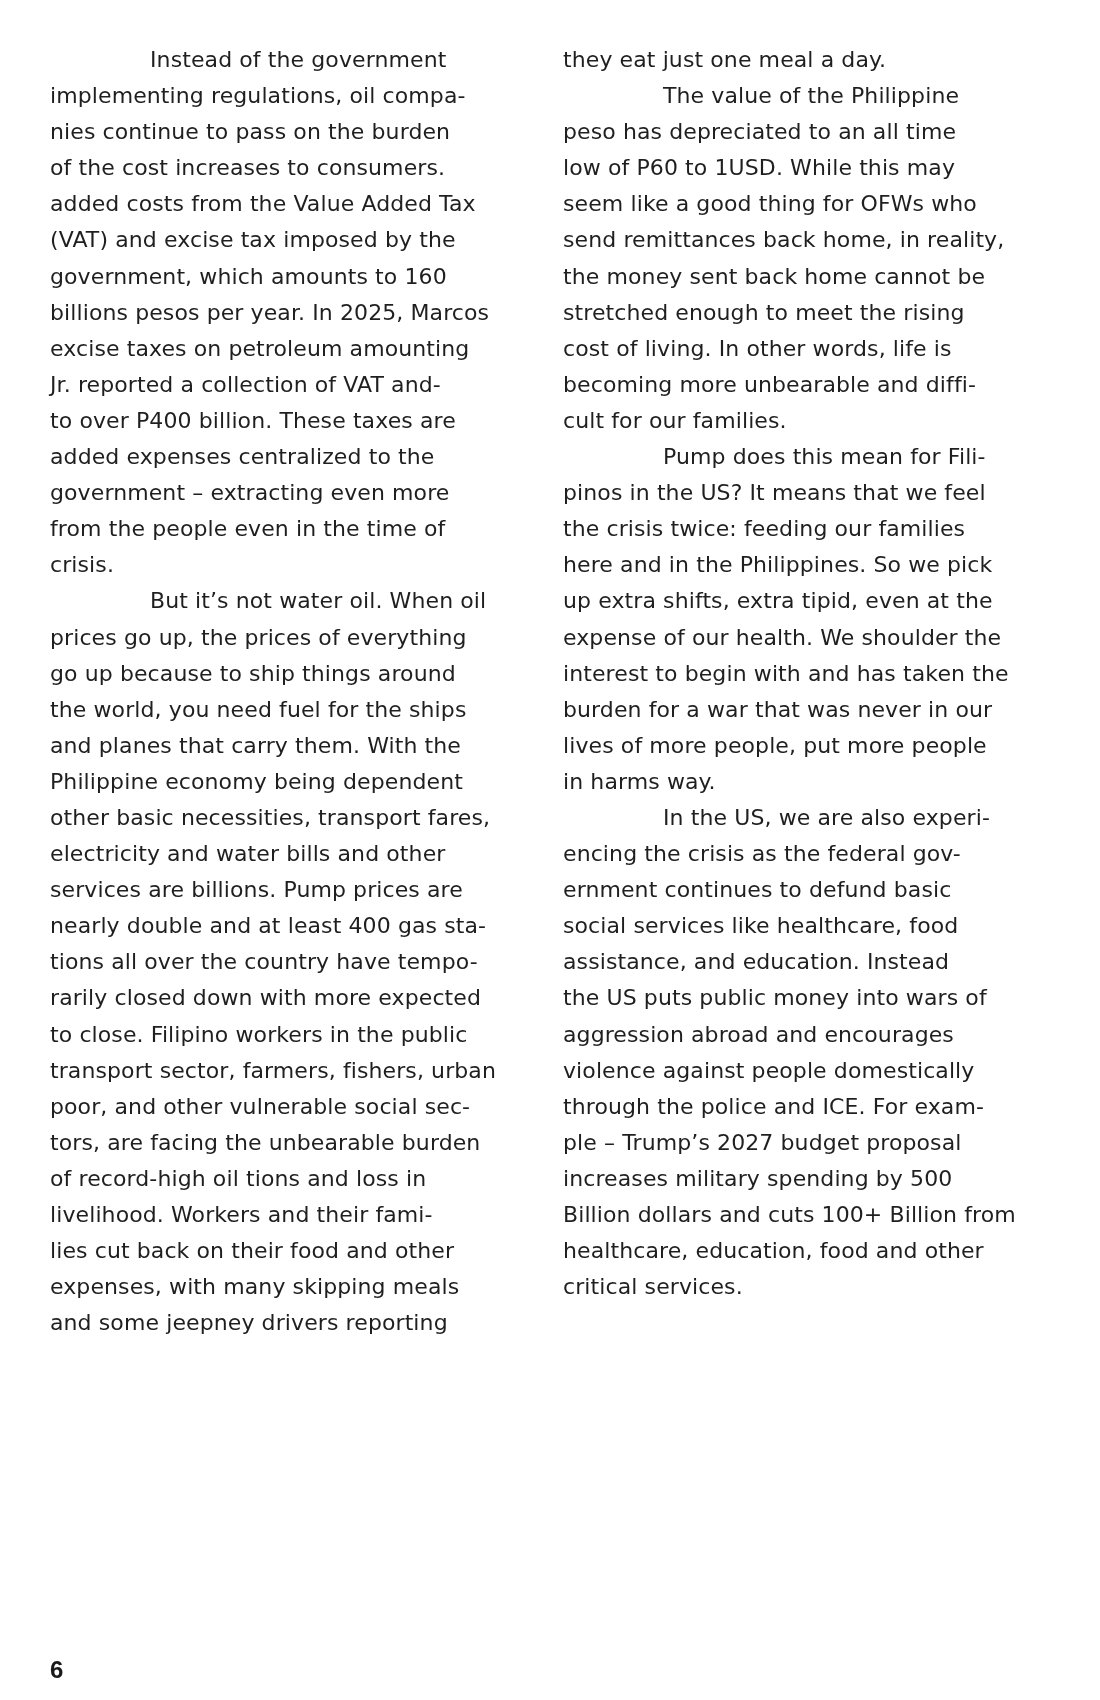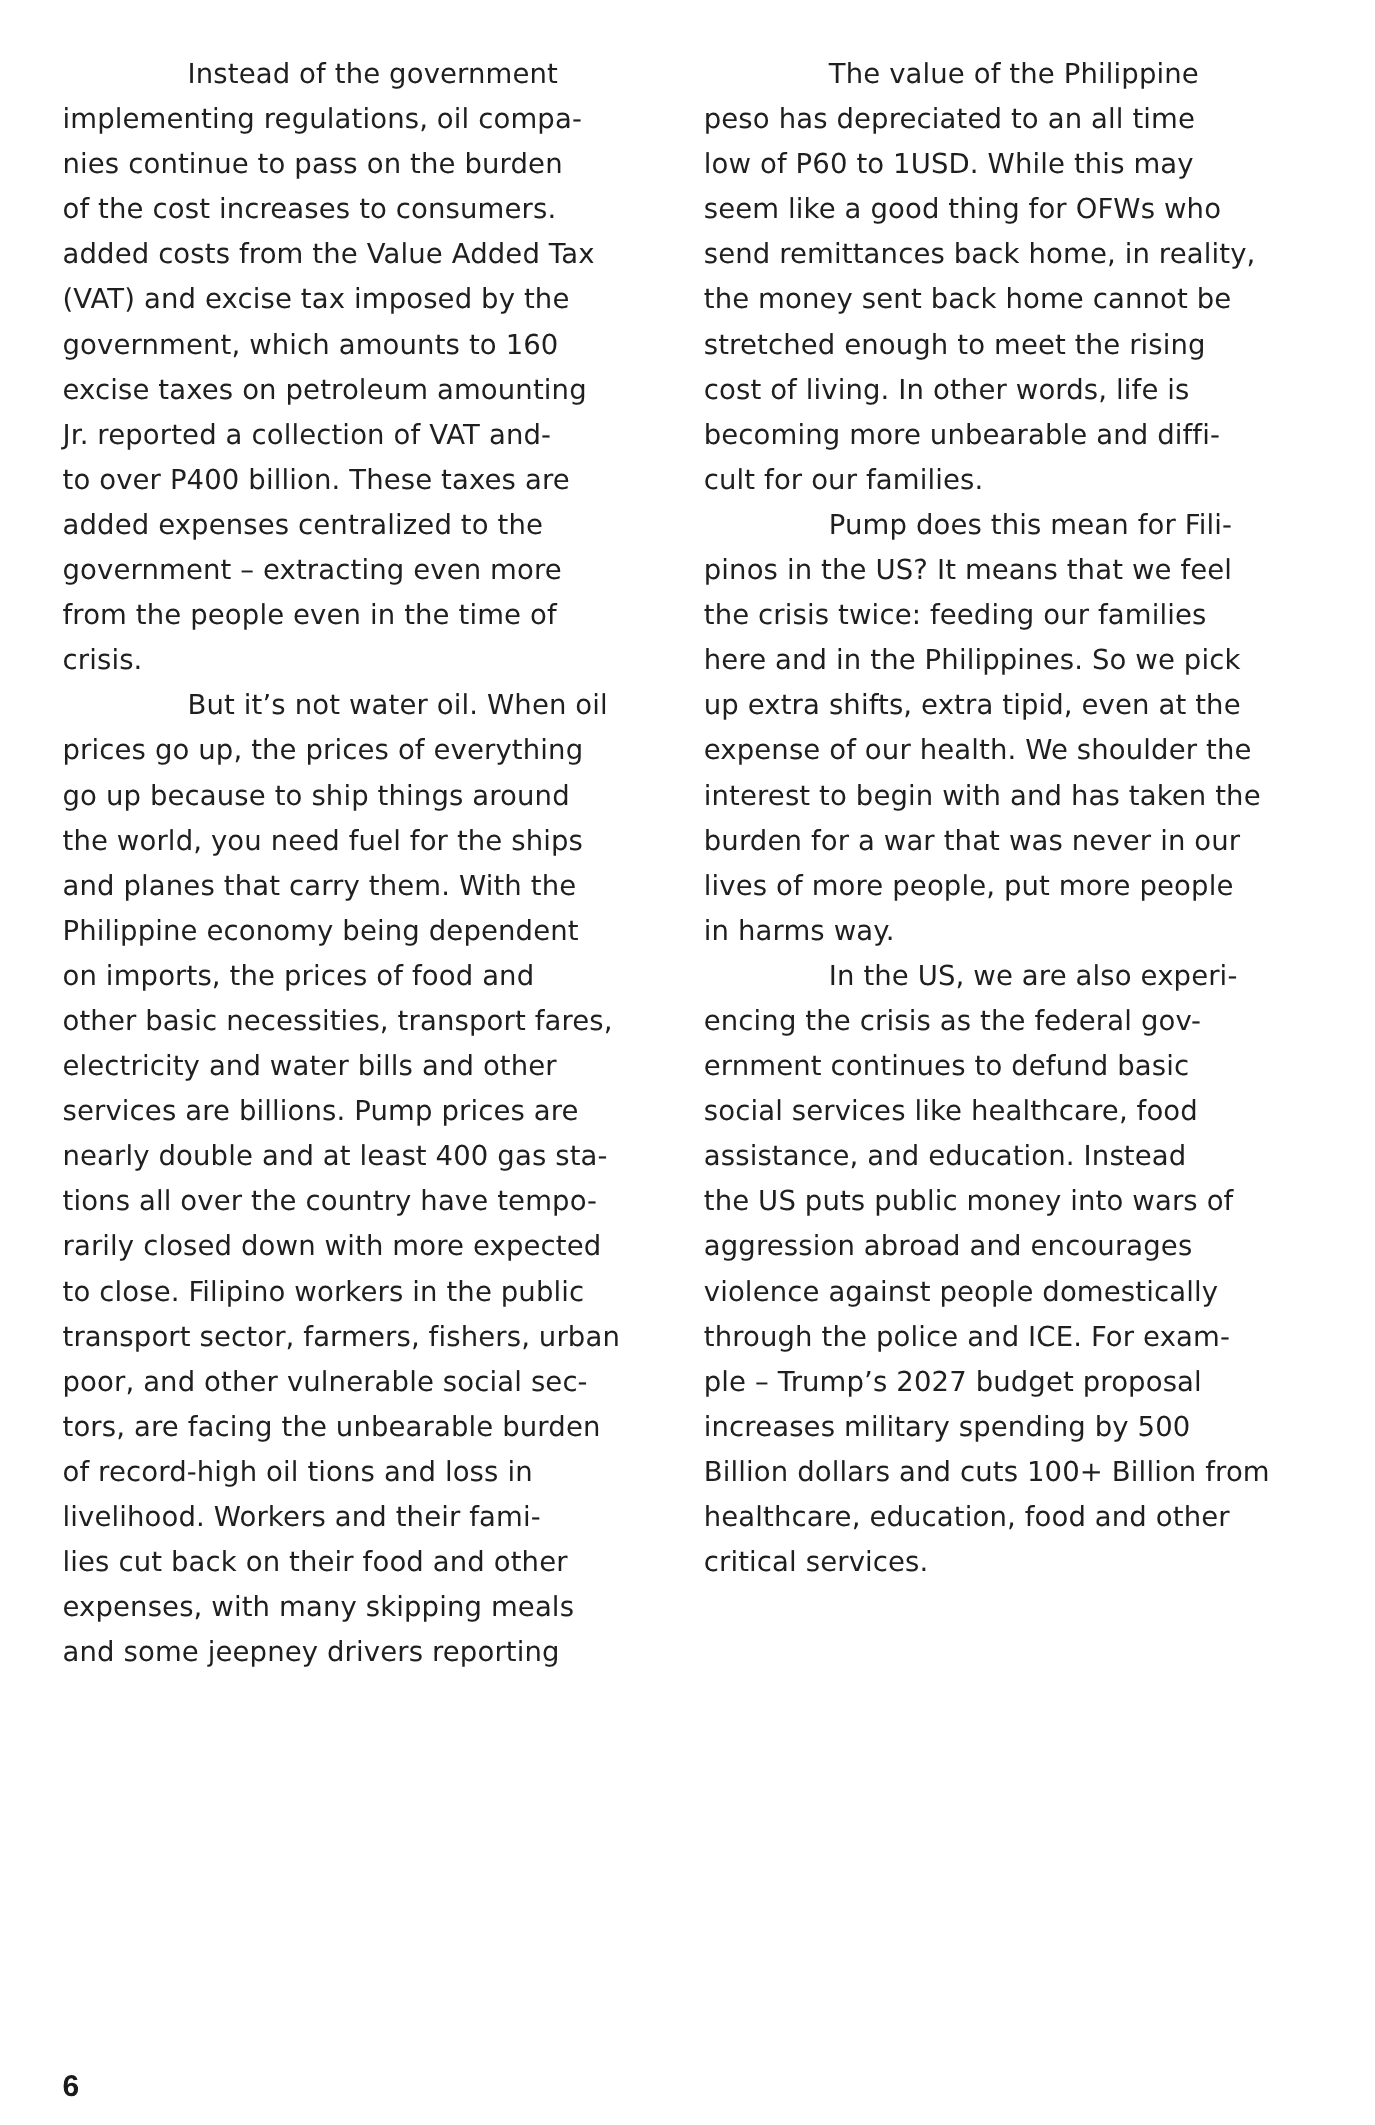--- a/index.html
+++ b/index.html
@@ -44,51 +44,52 @@
 <body>
 
 <div class="column col-left">
     <span class="line indent">Instead of the government</span>
     <span class="line">implementing regulations, oil compa-</span>
     <span class="line">nies continue to pass on the burden</span>
     <span class="line">of the cost increases to consumers.</span>
     <span class="line">added costs from the Value Added Tax</span>
     <span class="line">(VAT) and excise tax imposed by the</span>
     <span class="line">government, which amounts to 160</span>
+    <span class="line">billions pesos per year. In 2025, Marcos</span>
     <span class="line">excise taxes on petroleum amounting</span>
     <span class="line">Jr. reported a collection of VAT and-</span>
     <span class="line">to over P400 billion. These taxes are</span>
     <span class="line">added expenses centralized to the</span>
     <span class="line">government – extracting even more</span>
     <span class="line">from the people even in the time of</span>
     <span class="line">crisis.</span>
     <span class="line indent">But it’s not water oil. When oil</span>
     <span class="line">prices go up, the prices of everything</span>
     <span class="line">go up because to ship things around</span>
     <span class="line">the world, you need fuel for the ships</span>
     <span class="line">and planes that carry them. With the</span>
     <span class="line">Philippine economy being dependent</span>
-    <span class="line">on imports, the prices of food and</span>
     <span class="line">other basic necessities, transport fares,</span>
     <span class="line">electricity and water bills and other</span>
     <span class="line">services are billions. Pump prices are</span>
     <span class="line">nearly double and at least 400 gas sta-</span>
     <span class="line">tions all over the country have tempo-</span>
     <span class="line">rarily closed down with more expected</span>
     <span class="line">to close. Filipino workers in the public</span>
     <span class="line">transport sector, farmers, fishers, urban</span>
     <span class="line">poor, and other vulnerable social sec-</span>
     <span class="line">tors, are facing the unbearable burden</span>
     <span class="line">of record-high oil tions and loss in</span>
     <span class="line">livelihood. Workers and their fami-</span>
     <span class="line">lies cut back on their food and other</span>
     <span class="line">expenses, with many skipping meals</span>
     <span class="line">and some jeepney drivers reporting</span>
   </div>
 <div class="column col-right">
+    <span class="line">they eat just one meal a day.</span>
     <span class="line indent">The value of the Philippine</span>
     <span class="line">peso has depreciated to an all time</span>
     <span class="line">low of P60 to 1USD. While this may</span>
     <span class="line">seem like a good thing for OFWs who</span>
     <span class="line">send remittances back home, in reality,</span>
     <span class="line">the money sent back home cannot be</span>
     <span class="line">stretched enough to meet the rising</span>
     <span class="line">cost of living. In other words, life is</span>
     <span class="line">becoming more unbearable and diffi-</span>
     <span class="line">cult for our families.</span>

